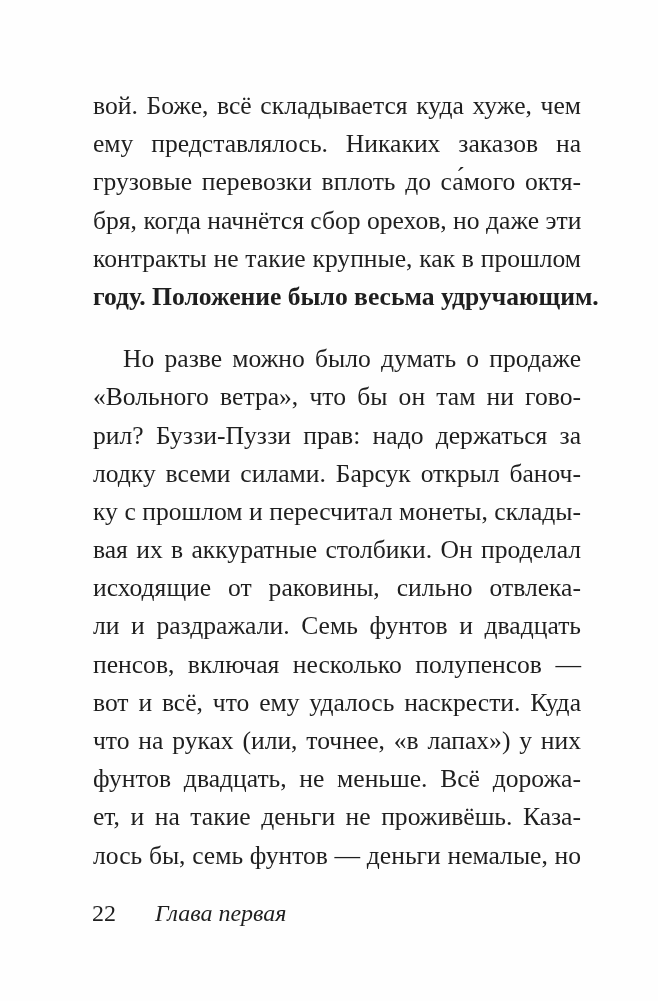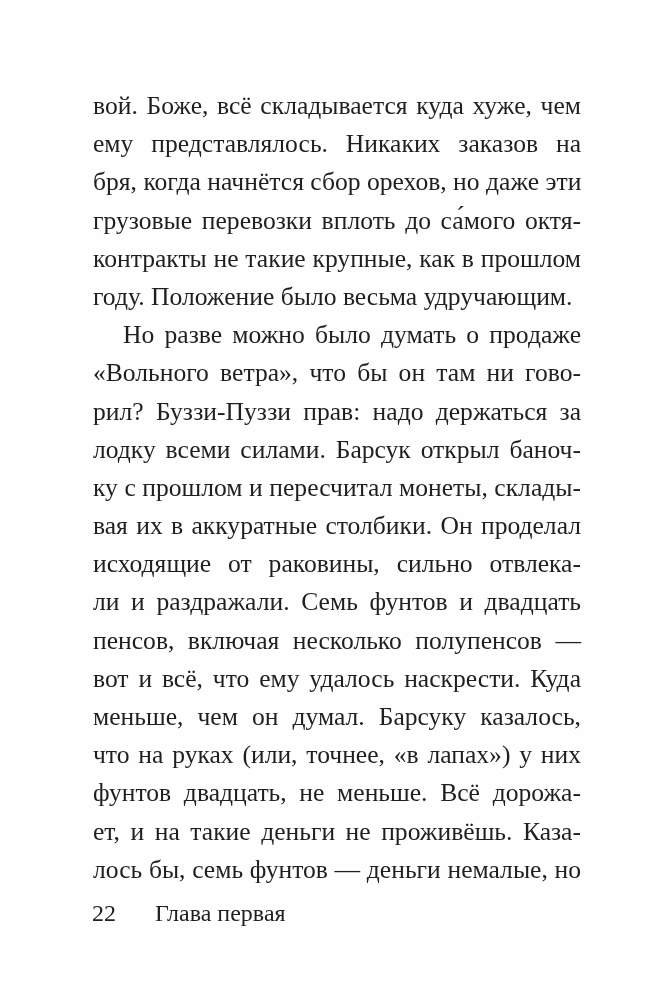--- a/index.html
+++ b/index.html
@@ -33,67 +33,69 @@
     }
     .line {
       display: block;
       white-space: nowrap;
       text-align: justify;
       text-align-last: justify;
       height: 38.2px;
     }
     .line.last {
       text-align-last: left;
+      font-weight: bold;
     }
     .line.indent {
       padding-left: 30px;
+      margin-top: 24px;
     }
     .footer {
       position: absolute;
       left: 84px;
       top: 900px;
       font-family: "Liberation Serif", "DejaVu Serif", serif;
       font-size: 24px;
       color: #1f1f1f;
       white-space: nowrap;
     }
     .page-number {
       display: inline-block;
       width: 63px;
     }
     .running-head {
+      font-style: italic;
     }
   </style>
 </head>
 <body>
 
 <div class="page">
   <div class="text-block">
 
     <div>
       <span class="line">вой. Боже, всё складывается куда хуже, чем</span>
       <span class="line">ему представлялось. Никаких заказов на</span>
+      <span class="line">грузовые перевозки вплоть до са́мого октя-</span>
       <span class="line">бря, когда начнётся сбор орехов, но даже эти</span>
-      <span class="line">грузовые перевозки вплоть до са́мого октя-</span>
       <span class="line">контракты не такие крупные, как в прошлом</span>
       <span class="line last">году. Положение было весьма удручающим.</span>
     </div>
 
     <div>
       <span class="line indent">Но разве можно было думать о продаже</span>
       <span class="line">«Вольного ветра», что бы он там ни гово-</span>
       <span class="line">рил? Буззи-Пуззи прав: надо держаться за</span>
       <span class="line">лодку всеми силами. Барсук открыл баноч-</span>
       <span class="line">ку с прошлом и пересчитал монеты, склады-</span>
       <span class="line">вая их в аккуратные столбики. Он проделал</span>
       <span class="line">исходящие от раковины, сильно отвлека-</span>
       <span class="line">ли и раздражали. Семь фунтов и двадцать</span>
       <span class="line">пенсов, включая несколько полупенсов —</span>
       <span class="line">вот и всё, что ему удалось наскрести. Куда</span>
-      <span class="line">меньше, чем он думал. Барсуку казалось,</span>
       <span class="line">что на руках (или, точнее, «в лапах») у них</span>
       <span class="line">фунтов двадцать, не меньше. Всё дорожа-</span>
       <span class="line">ет, и на такие деньги не проживёшь. Каза-</span>
       <span class="line">лось бы, семь фунтов — деньги немалые, но</span>
     </div>
   </div>
 
   <div class="footer">
     <span class="page-number">22</span><span class="running-head">Глава первая</span>
   </div>

